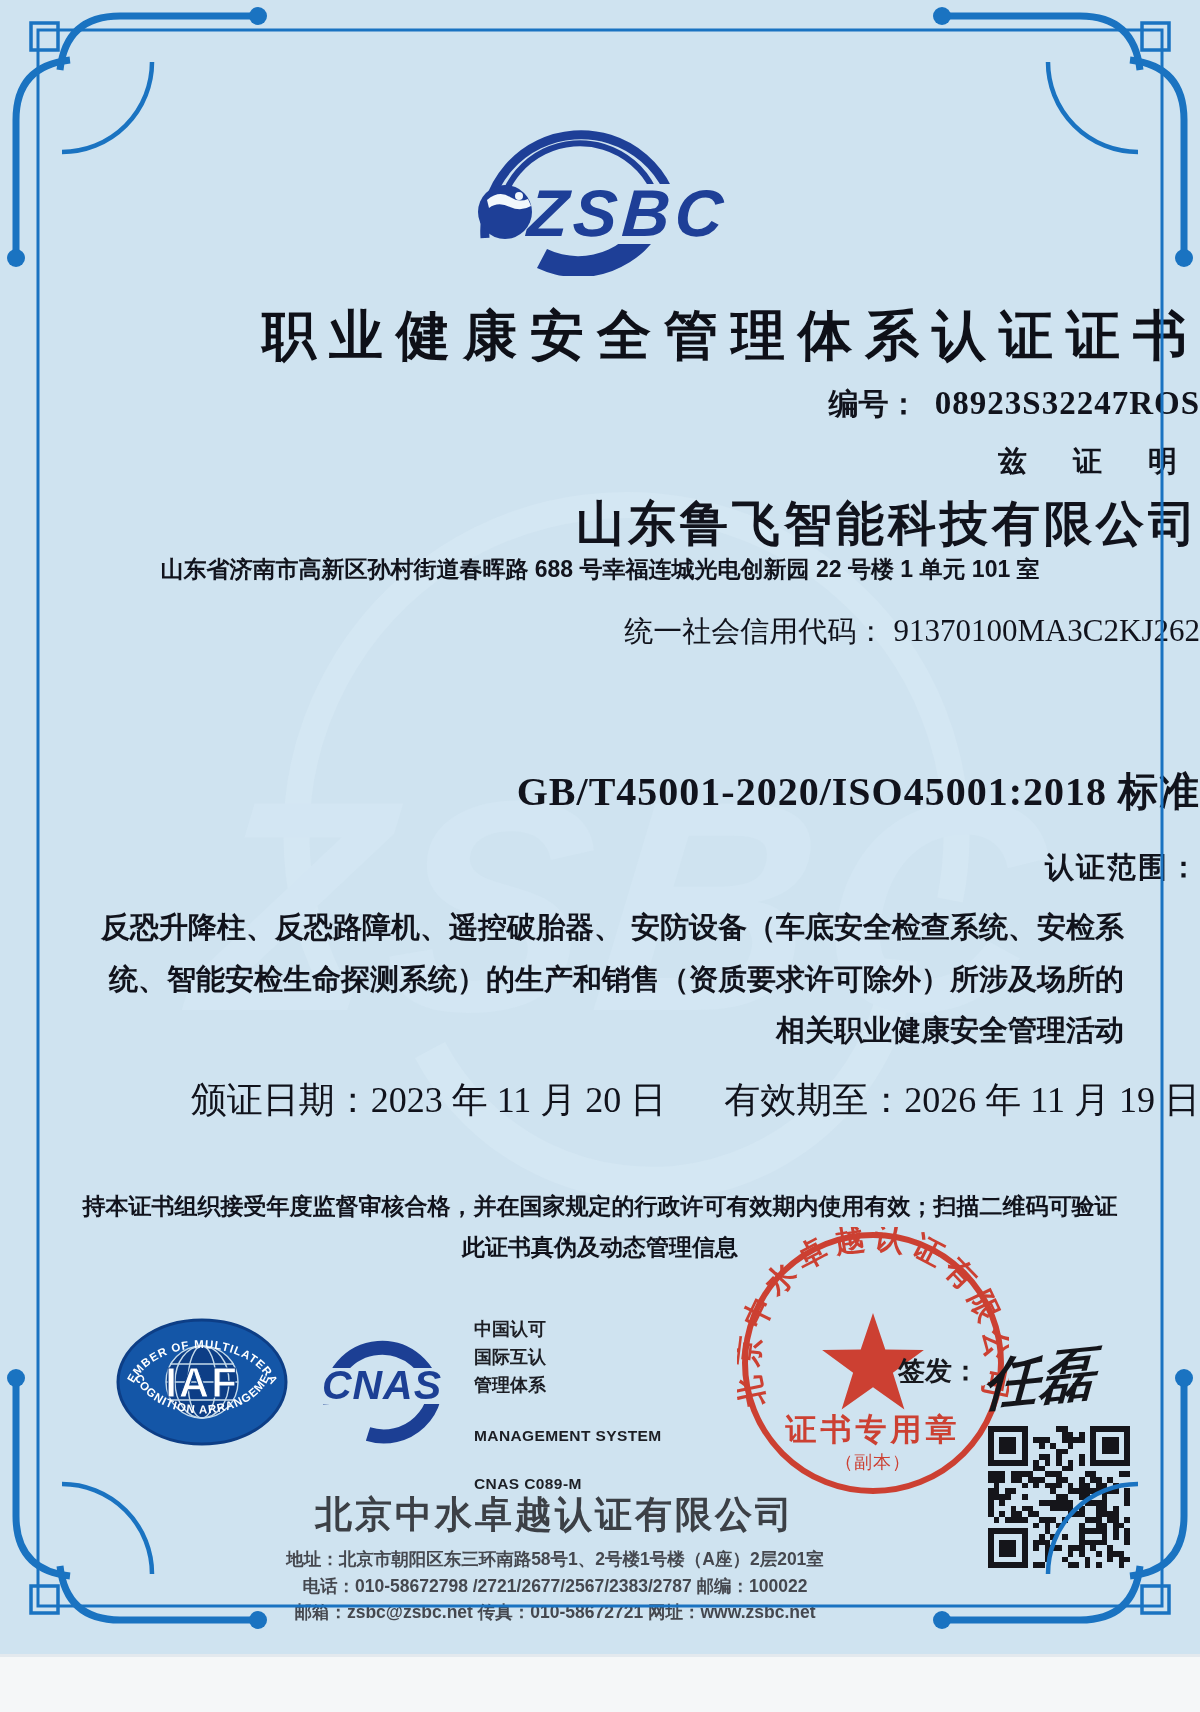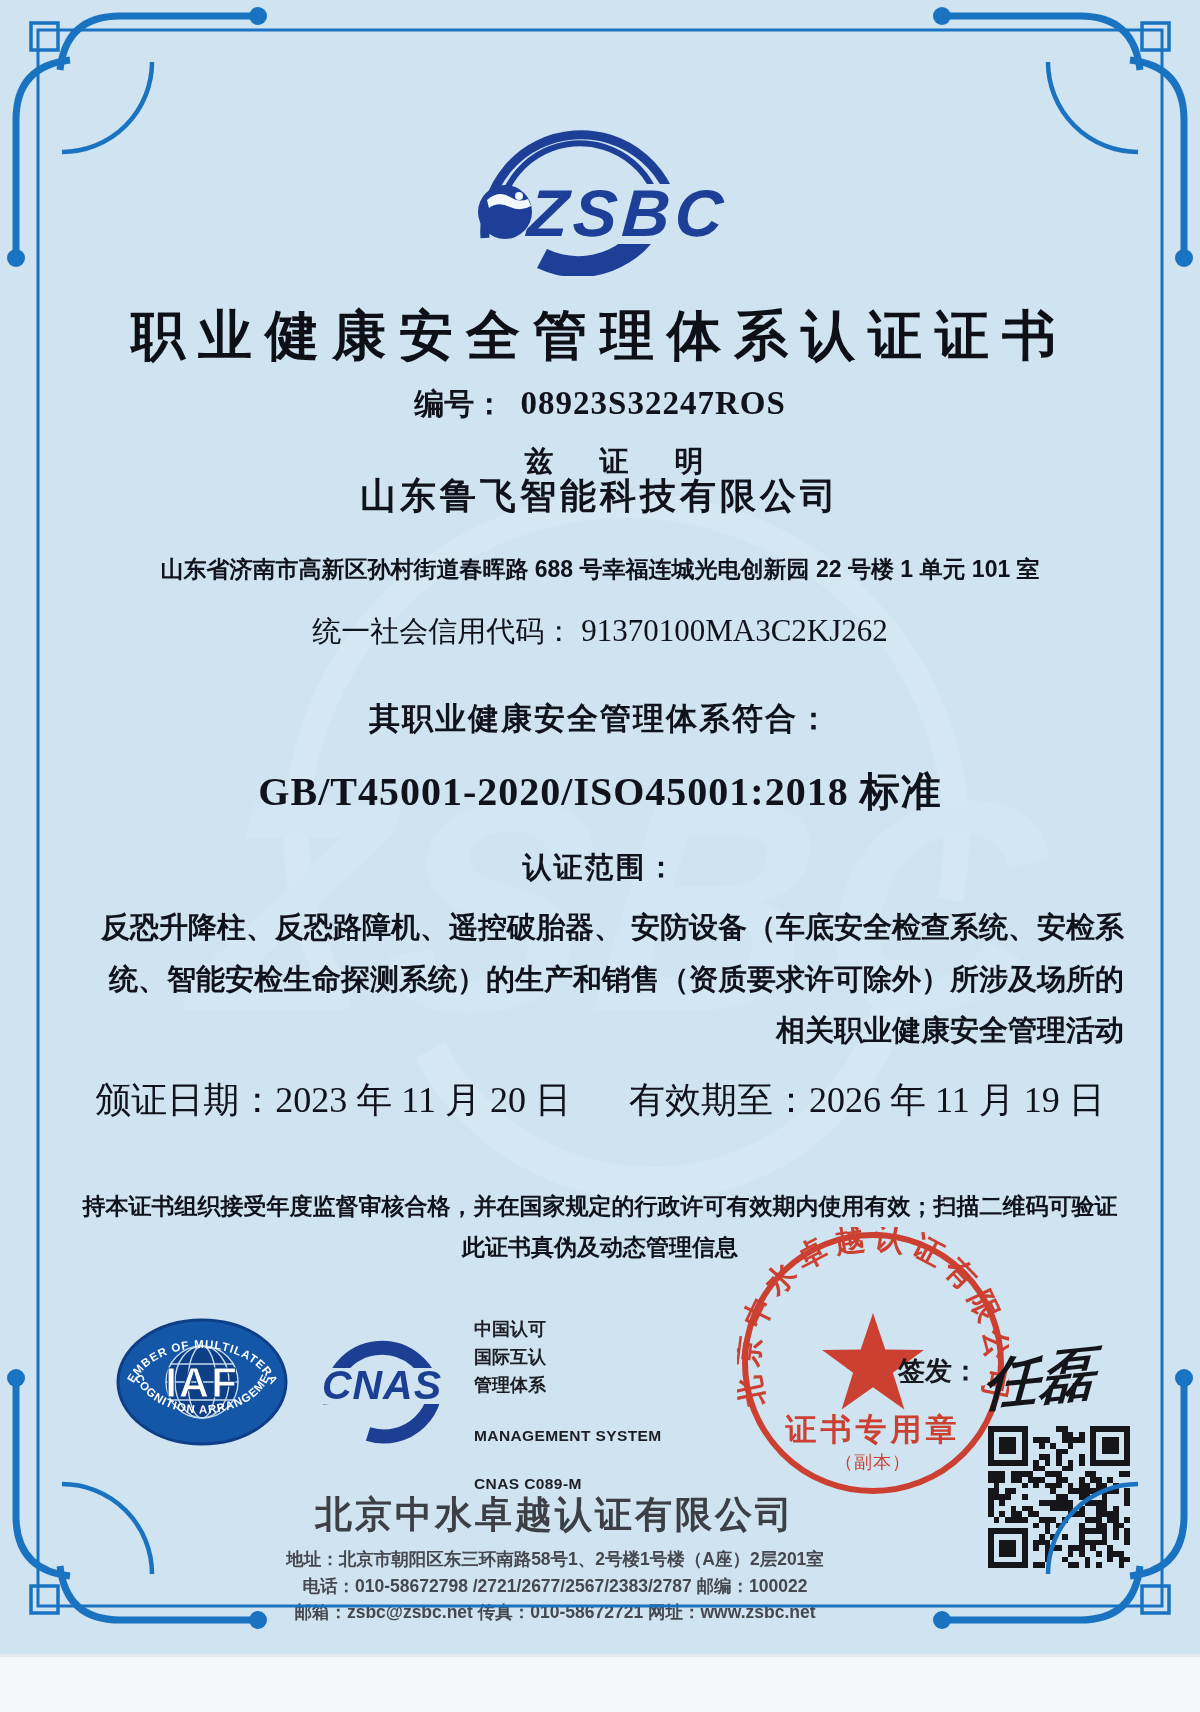--- a/index.html
+++ b/index.html
@@ -3,35 +3,35 @@
 <meta charset="utf-8">
 <style>
   html,body{margin:0;padding:0;}
   body{
     width:1200px;height:1712px;position:relative;overflow:hidden;
     background:#cfe3f0;
     font-family:"Liberation Sans","DejaVu Sans",sans-serif;
     color:#11131c;
   }
   .abs{position:absolute;}
-  .centered{left:0;right:0;text-align:center;}
+  .centered{left:0;right:0;text-align:right;}
   .serif{font-family:"Liberation Serif","DejaVu Serif",serif;}
   
   #border-svg{position:absolute;inset:0;z-index:3;pointer-events:none;}
   
   #watermark{position:absolute;inset:0;z-index:1;pointer-events:none;opacity:.5;}
   
   .content{position:absolute;inset:0;z-index:2;}
   #brand-logo{top:86px;left:0;right:0;display:flex;justify-content:center;}
   #cert-title{top:300px;font-size:54px;font-weight:bold;letter-spacing:13px;color:#0e1018;}
   #cert-no{top:384px;font-size:30px;font-weight:bold;}
   #cert-no .num{font-size:33px;font-weight:bold;letter-spacing:1px;margin-left:8px;}
   #certify-line{top:442px;font-size:29px;font-weight:bold;padding-left:28px;}
   #certify-line span{letter-spacing:46px;display:inline-block;transform:translateX(23px);}
-  #company-name{top:472px;font-size:36px;font-weight:bold;letter-spacing:4px;}
+  #company-name{top:492px;font-size:48px;font-weight:bold;letter-spacing:4px;}
   #company-address{top:552px;font-size:23px;font-weight:bold;line-height:1.55;left:95px;width:1010px;text-align:center;}
   #credit-code{top:612px;font-size:29px;font-weight:normal;}
   #credit-code .num{font-size:31px;}
   #system-line{top:698px;font-size:31px;font-weight:bold;letter-spacing:2px;}
   #standard-line{top:764px;font-size:40px;font-weight:bold;letter-spacing:1px;}
   #scope-label{top:848px;font-size:29px;font-weight:bold;letter-spacing:2px;}
   #scope-text{top:902px;left:100px;width:1024px;text-align:right;font-size:29px;font-weight:bold;line-height:1.78;}
   #dates-line{top:1076px;font-size:36px;font-weight:normal;}
   #dates-line .gap{display:inline-block;width:58px;}
   #note-text{top:1186px;left:82px;width:1036px;text-align:center;font-size:23px;font-weight:bold;line-height:1.8;}
@@ -113,21 +113,20 @@
 
   <div class="abs centered" id="company-name">山东鲁飞智能科技有限公司</div>
 
   <div class="abs" id="company-address">山东省济南市高新区孙村街道春晖路 688 号幸福连城光电创新园 22 号楼 1 单元 101 室</div>
 
   <div class="abs centered" id="credit-code">
     <span>统一社会信用代码：</span>
     <span class="serif num">91370100MA3C2KJ262</span>
   </div>
 
-  <div class="abs centered" id="system-line">其职业健康安全管理体系符合：</div>
 
   <div class="abs centered serif" id="standard-line">GB/T45001-2020/ISO45001:2018 标准</div>
 
   <div class="abs centered" id="scope-label">认证范围：</div>
 
   <div class="abs" id="scope-text">反恐升降柱、反恐路障机、遥控破胎器、 安防设备（车底安全检查系统、安检系统、智能安检生命探测系统）的生产和销售（资质要求许可除外）所涉及场所的相关职业健康安全管理活动</div>
 
   <div class="abs centered" id="dates-line">
     <span>颁证日期：</span><span class="serif">2023 年 11 月 20 日</span><span class="gap"></span><span>有效期至：</span><span class="serif">2026 年 11 月 19 日</span>
   </div>

